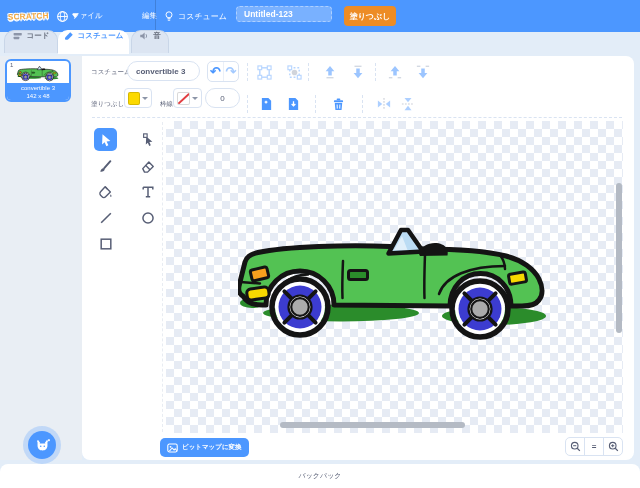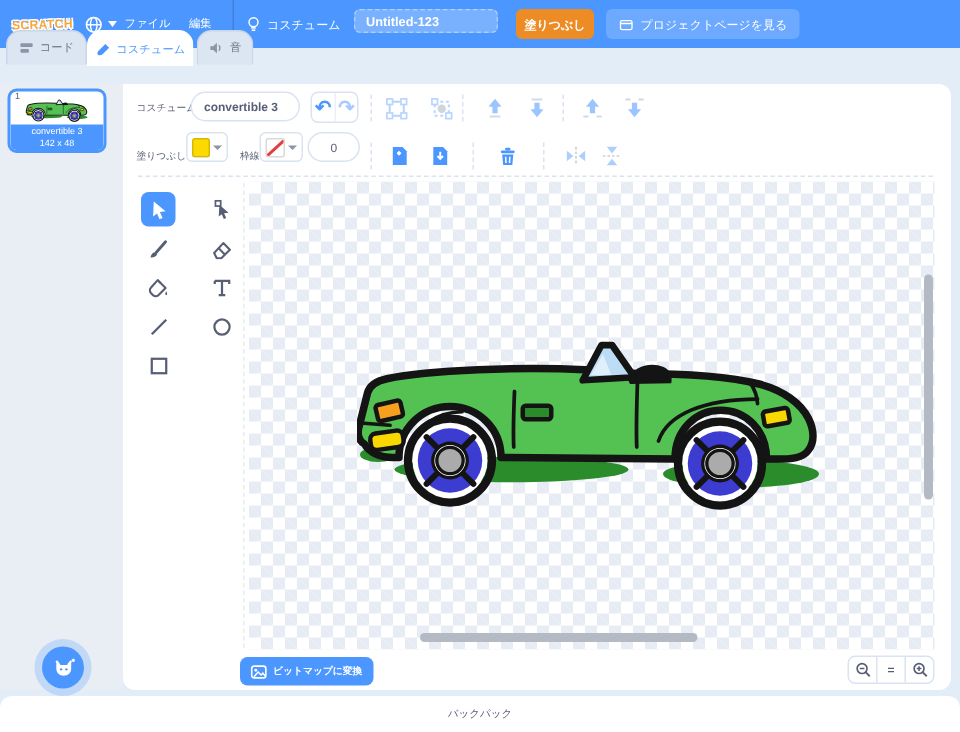--- a/index.html
+++ b/index.html
@@ -7,30 +7,30 @@
 #app{position:relative;width:640px;height:488px;background:#E3EDF8;overflow:hidden}
 
 .topbar{position:absolute;left:0;top:0;width:640px;height:32px;background:#4C97FF;color:#fff}
 .topbar *{white-space:nowrap}
 .tb{position:absolute;display:flex;align-items:center;height:20px;top:6px}
 .logo{left:8px;font-size:8px;font-weight:900;color:#F7A738;transform:rotate(-2deg);letter-spacing:.3px;
  text-shadow:-1px -1px 0 #fff,1px -1px 0 #fff,-1px 1px 0 #fff,1px 1px 0 #fff,0 2px 0 #fff}
 .globe-wrap{left:56px;gap:3px}
 .caret{width:0;height:0;border-left:3.5px solid transparent;border-right:3.5px solid transparent;border-top:4px solid #fff}
 .menu-item{font-size:7.5px}
-#mi-file{left:83px}
-#mi-edit{left:126px}
+#mi-file{left:72px}
+#mi-edit{left:142px}
 .bar-divider{left:155px;top:0;height:32px;width:1px;background:rgba(0,0,0,.15)}
 .bulb{left:163px}
 .tutorial{left:178px;font-size:8px}
 .title-input{left:236px;width:96px;background:rgba(255,255,255,.25);border:1px dashed rgba(255,255,255,.4);border-radius:4px;color:#fff;font-size:8.5px;font-weight:bold;padding:0 7px;font-family:"Liberation Sans",sans-serif;position:absolute;height:16px;top:6px}
 .share-btn{left:344px;width:52px;background:#ED8C25;border-radius:4px;font-size:8px;font-weight:bold;justify-content:center}
 .projpage-btn{left:404px;background:rgba(255,255,255,.18);border-radius:4px;font-size:8px;gap:4px;padding:0 8px}
 
-.tab{position:absolute;top:20px;height:23px;background:#DCE5F2;border:1px solid #C9D6E8;border-bottom:none;border-radius:10px 10px 0 0;display:flex;align-items:center;justify-content:center;gap:4px;font-size:7.5px;font-weight:normal;color:#6B7280;z-index:3;white-space:nowrap}
+.tab{position:absolute;top:30px;height:23px;background:#DCE5F2;border:1px solid #C9D6E8;border-bottom:none;border-radius:10px 10px 0 0;display:flex;justify-content:center;gap:4px;font-size:7.5px;font-weight:bold;color:#6B7280;z-index:3;white-space:nowrap}
 #tab-code{left:4px;width:54px}
 #tab-costumes{left:58px;width:71px;background:#fff;color:#4C97FF;z-index:6;height:24px;border-color:#fff}
 #tab-sounds{left:131px;width:38px}
 
 .sidebar{position:absolute;left:0;top:56px;width:82px;height:404px;background:#E9EEF4}
 .costume-tile{position:absolute;left:5px;top:3px;width:66px;height:43px;background:#fff;border:2px solid #4C97FF;border-radius:6px;overflow:hidden}
 .tile-index{position:absolute;left:3px;top:1px;font-size:6px;color:#575E75}
 .tile-img{position:absolute;left:0;right:0;top:2px;height:22px;display:flex;align-items:center;justify-content:center}
 .tile-info{position:absolute;left:0;right:0;bottom:0;height:17px;background:#4C97FF;color:#fff;font-size:6px;text-align:center;padding-top:2px;line-height:1.3}
 .add-halo{position:absolute;left:23px;top:370px;width:38px;height:38px;border-radius:50%;background:rgba(76,151,255,.25)}
@@ -147,27 +147,20 @@
     <span class="tb bulb">
       <svg width="12" height="12" viewBox="0 0 20 20">
         <circle cx="10" cy="8" r="5" fill="none" stroke="#fff" stroke-width="1.6"></circle>
         <line x1="7.5" y1="14.5" x2="12.5" y2="14.5" stroke="#fff" stroke-width="1.6"></line>
         <line x1="8" y1="17" x2="12" y2="17" stroke="#fff" stroke-width="1.6"></line>
       </svg>
     </span>
     <span class="tb menu-item tutorial">コスチューム</span>
     <input class="title-input" value="Untitled-123" style="">
     <span class="tb share-btn">塗りつぶし</span>
-    <span class="tb projpage-btn">
-      <svg width="11" height="11" viewBox="0 0 20 20">
-        <rect x="3" y="5" width="14" height="11" rx="2" fill="none" stroke="#fff" stroke-width="1.6"></rect>
-        <line x1="3" y1="8.5" x2="17" y2="8.5" stroke="#fff" stroke-width="1.6"></line>
-      </svg>
-      <span>プロジェクトページを見る</span>
-    </span>
   </div>
 
   <div class="tab" id="tab-code">
     <svg width="10" height="10" viewBox="0 0 16 16">
       <rect x="1" y="3" width="13" height="4" rx="1" fill="#8C95A8"></rect>
       <rect x="1" y="9" width="9" height="4" rx="1" fill="#8C95A8"></rect>
     </svg>
     <span>コード</span>
   </div>
   <div class="tab" id="tab-costumes">

